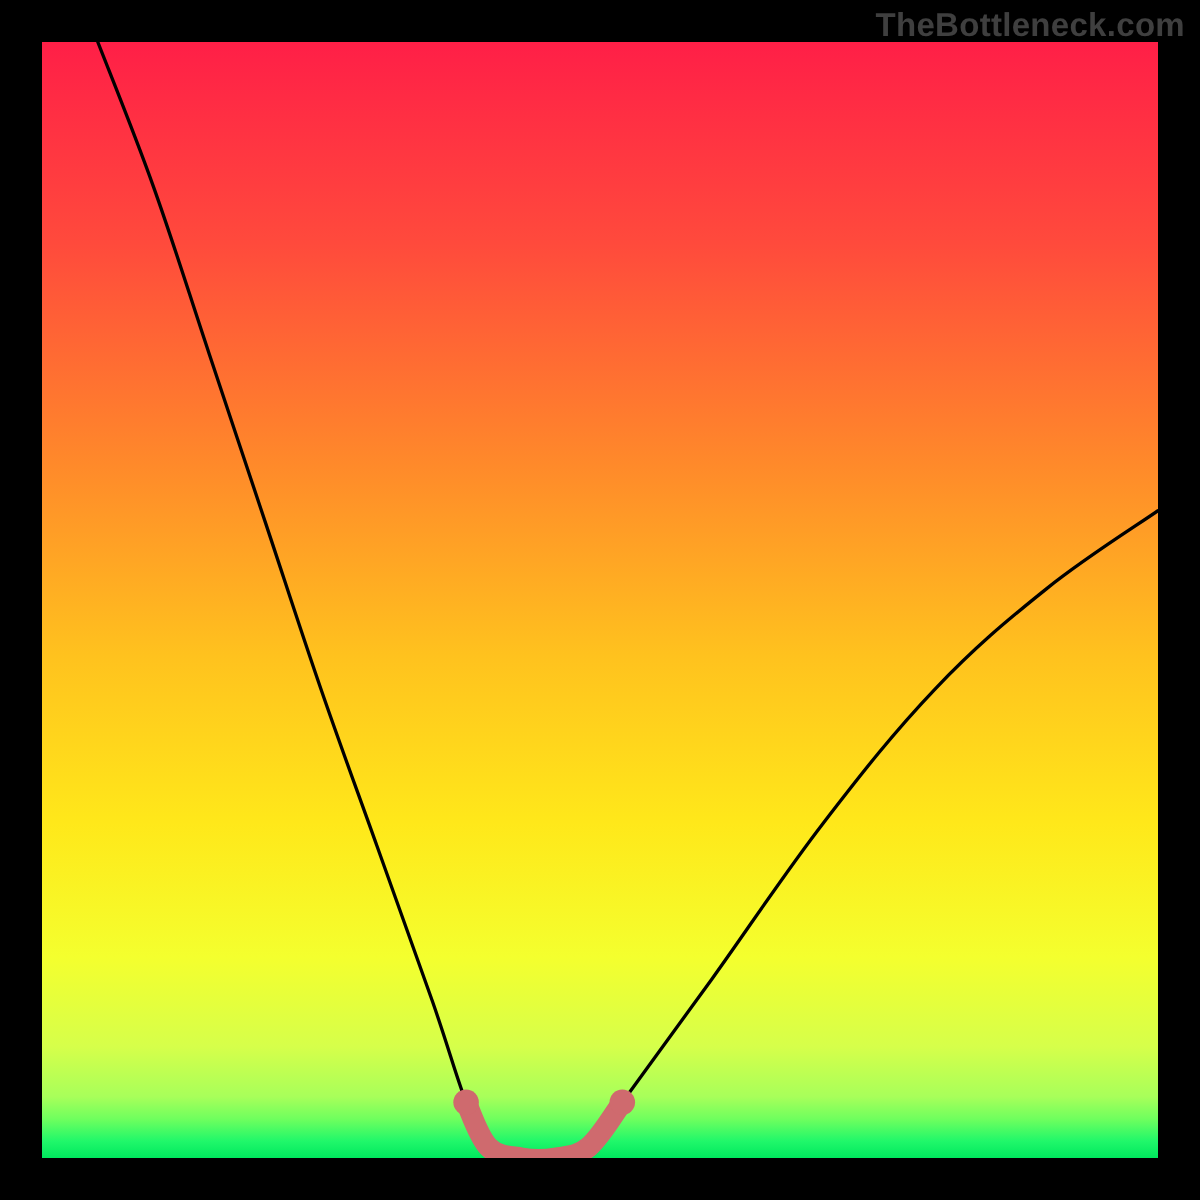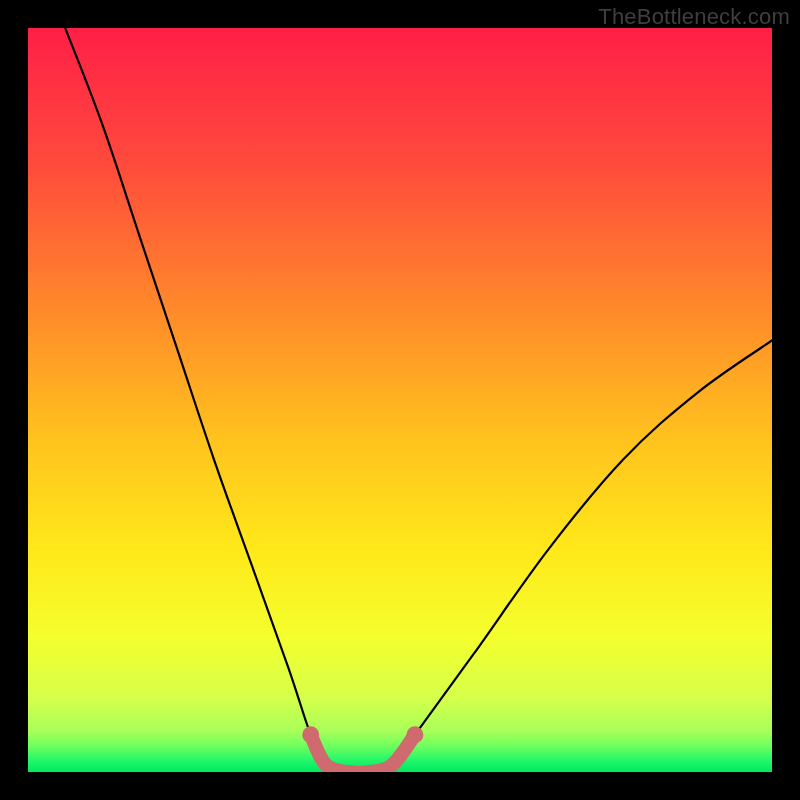--- a/index.html
+++ b/index.html
@@ -31,21 +31,21 @@
     top: 0;
     width: 100%;
     height: 100%;
   }
   .watermark {
     position: absolute;
     top: 4px;
     right: 10px;
     color: #3f3f3f;
     font-size: 22px;
-    font-weight: 400;
+    font-weight: 700;
     letter-spacing: 0.2px;
   }
   svg.curve {
     position: absolute;
     left: 0;
     top: 0;
     width: 100%;
     height: 100%;
   }
 </style>

